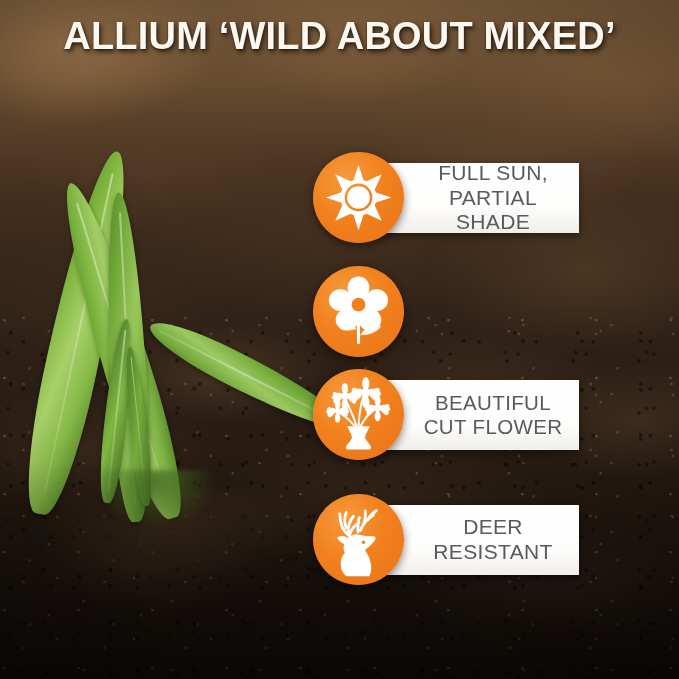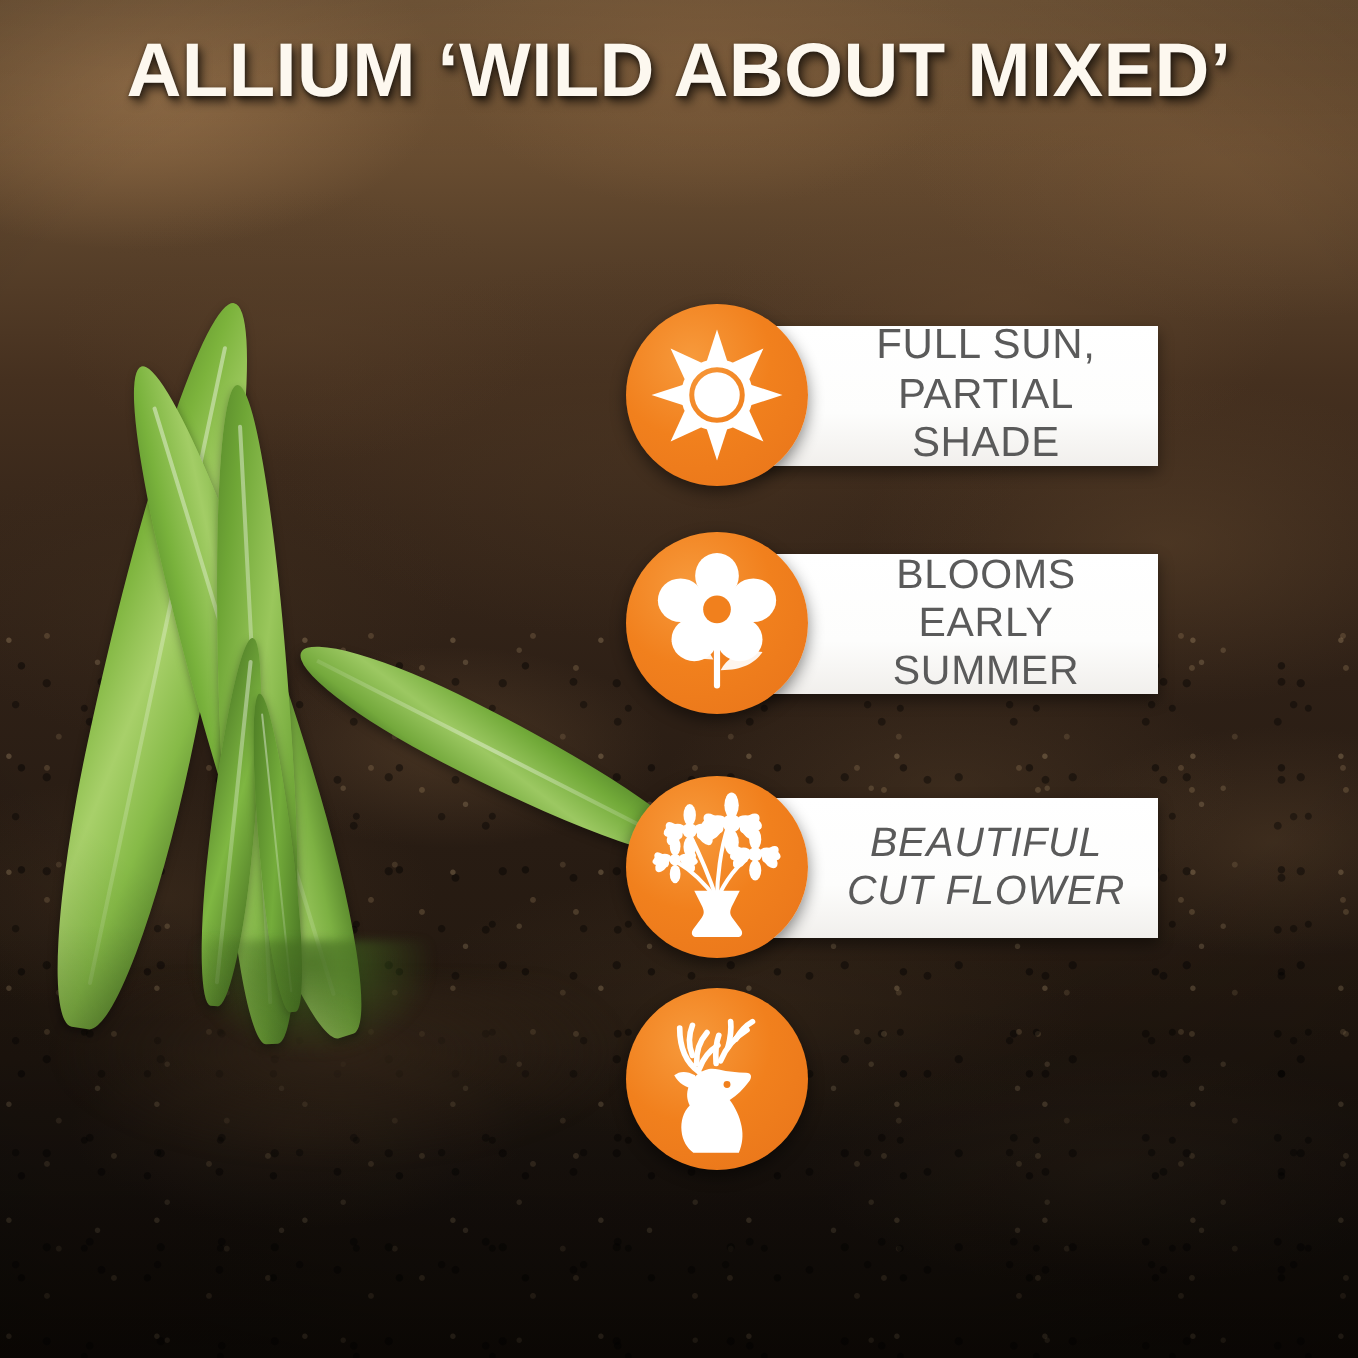--- a/index.html
+++ b/index.html
@@ -165,21 +165,21 @@
     left: 30px; top: 350px; width: 280px; height: 90px;
     background: radial-gradient(ellipse at 50% 40%, rgba(58,42,27,.9), rgba(30,22,14,0) 72%);
     filter: blur(4px);
   }
 
   
   .feature-list { position: absolute; left: 0; top: 0; width: 579px; height: 679px; }
   .feature-row { position: absolute; left: 313px; right: 0; height: 92px; }
   .feature-row.r1 { top: 152px; }
   .feature-row.r2 { top: 266px; }
-  .feature-row.r3 { top: 388px; font-style: italic; }
+  .feature-row.r3 { top: 369px; }
   .feature-row.r4 { top: 494px; }
 
   .bar {
     position: absolute;
     left: 62px; right: 0; top: 11px; height: 70px;
     background: linear-gradient(180deg, #ffffff 0%, #fdfdfc 62%, #f1efec 100%);
     box-shadow: 0 3px 7px rgba(0,0,0,.45);
     display: flex;
     align-items: center;
     justify-content: center;
@@ -255,23 +255,20 @@
             <path d="M75.5 24.5 L67 43 L57 33 Z"></path>
             <path d="M24.5 75.5 L33 57 L43 67 Z"></path>
           </g>
           <circle cx="50" cy="50" r="17.5" fill="none" stroke="#ffffff" stroke-width="4.5"></circle>
           <circle cx="50" cy="50" r="12.5" fill="#ffffff"></circle>
         </svg>
       </div>
     </div>
 
     <div class="feature-row r2">
-      <div class="bar">
-        <div class="bar-text">BLOOMS EARLY SUMMER</div>
-      </div>
       <div class="badge">
         <svg viewBox="0 0 100 100" aria-hidden="true">
           <g fill="#ffffff">
             <ellipse cx="50" cy="24" rx="12" ry="12.5"></ellipse>
             <ellipse cx="70" cy="37.5" rx="12.5" ry="12"></ellipse>
             <ellipse cx="62.5" cy="59" rx="12.5" ry="12"></ellipse>
             <ellipse cx="37.5" cy="59" rx="12.5" ry="12"></ellipse>
             <ellipse cx="30" cy="37.5" rx="12.5" ry="12"></ellipse>
             <circle cx="50" cy="42.5" r="15"></circle>
           </g>
@@ -345,20 +342,23 @@
               <circle cx="0" cy="0" r="3.9"></circle>
             </g>
           </g>
 
           <path d="M37.5 63 L62.5 63 L58 72 C57 74.5 57 76 58.5 78 L63 84 C64.5 86 64 88.5 61 88.5 L39 88.5 C36 88.5 35.5 86 37 84 L41.5 78 C43 76 43 74.5 42 72 Z" fill="#ffffff"></path>
         </svg>
       </div>
     </div>
 
     <div class="feature-row r4">
+      <div class="bar">
+        <div class="bar-text">DEER RESISTANT</div>
+      </div>
       <div class="badge">
         <svg viewBox="0 0 100 100" aria-hidden="true">
           <g fill="none" stroke="#ffffff" stroke-width="3.1" stroke-linecap="round" stroke-linejoin="round">
 
             <path d="M40 46 C33 41 29.5 33 29.5 22"></path>
             <path d="M36.5 37 C34 31 34.5 25.5 36.5 20.5"></path>
             <path d="M38.8 41.5 C38.5 34 41 28.5 44.5 24.5"></path>
             <path d="M40.5 44 C42.5 38.5 46.5 34 50.5 31.5"></path>
 
             <path d="M52 40 C55 32.5 60 27 66.5 23"></path>

